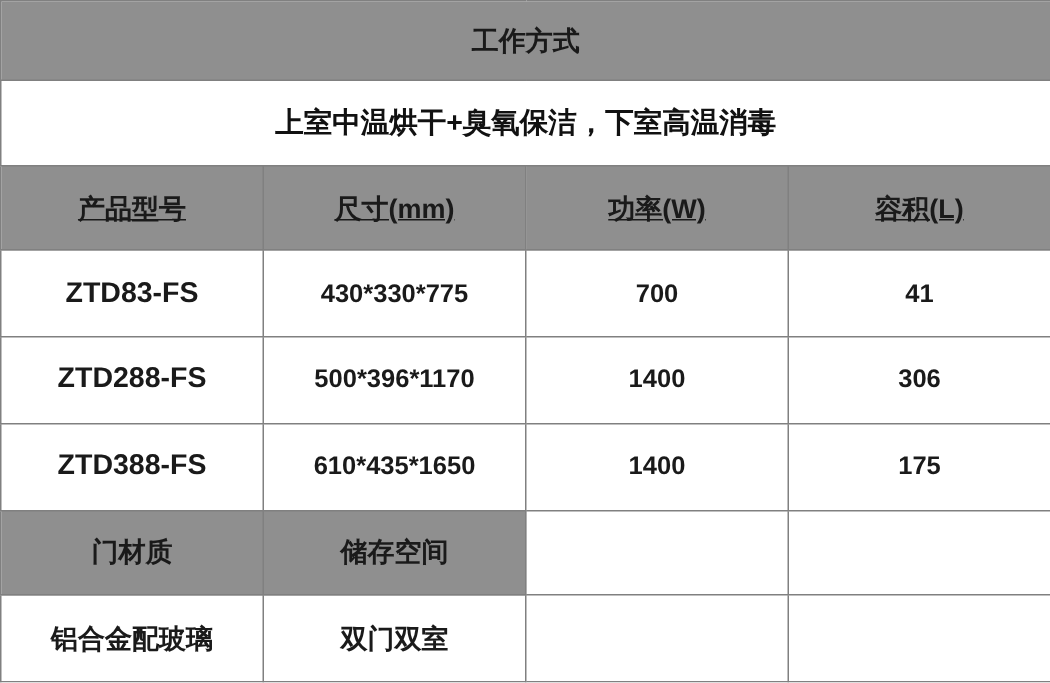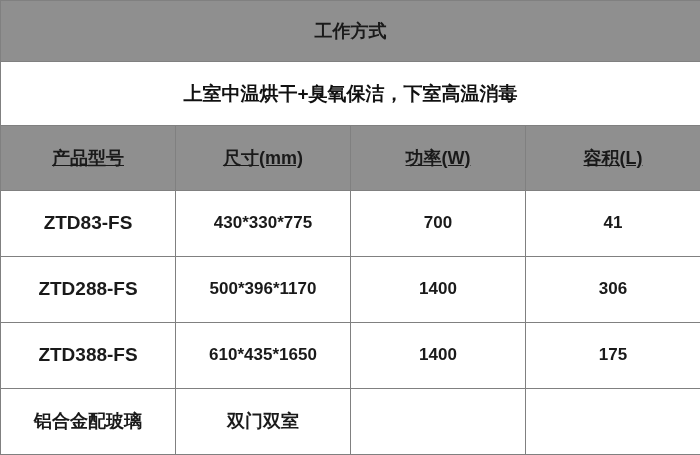--- a/index.html
+++ b/index.html
@@ -103,20 +103,26 @@
       <td>1400</td>
       <td>306</td>
     </tr>
     <tr class="data-row">
       <td class="model">ZTD388-FS</td>
       <td>610*435*1650</td>
       <td>1400</td>
       <td>175</td>
     </tr>
 
+    <tr class="foot-head-row">
+      <td class="hdr">门材质</td>
+      <td class="hdr">储存空间</td>
+      <td class="blank-cell"></td>
+      <td class="blank-cell"></td>
+    </tr>
     <tr class="foot-row">
       <td>铝合金配玻璃</td>
       <td>双门双室</td>
       <td class="blank-cell"></td>
       <td class="blank-cell"></td>
     </tr>
   </tbody>
 </table>
 
 </body></html>

